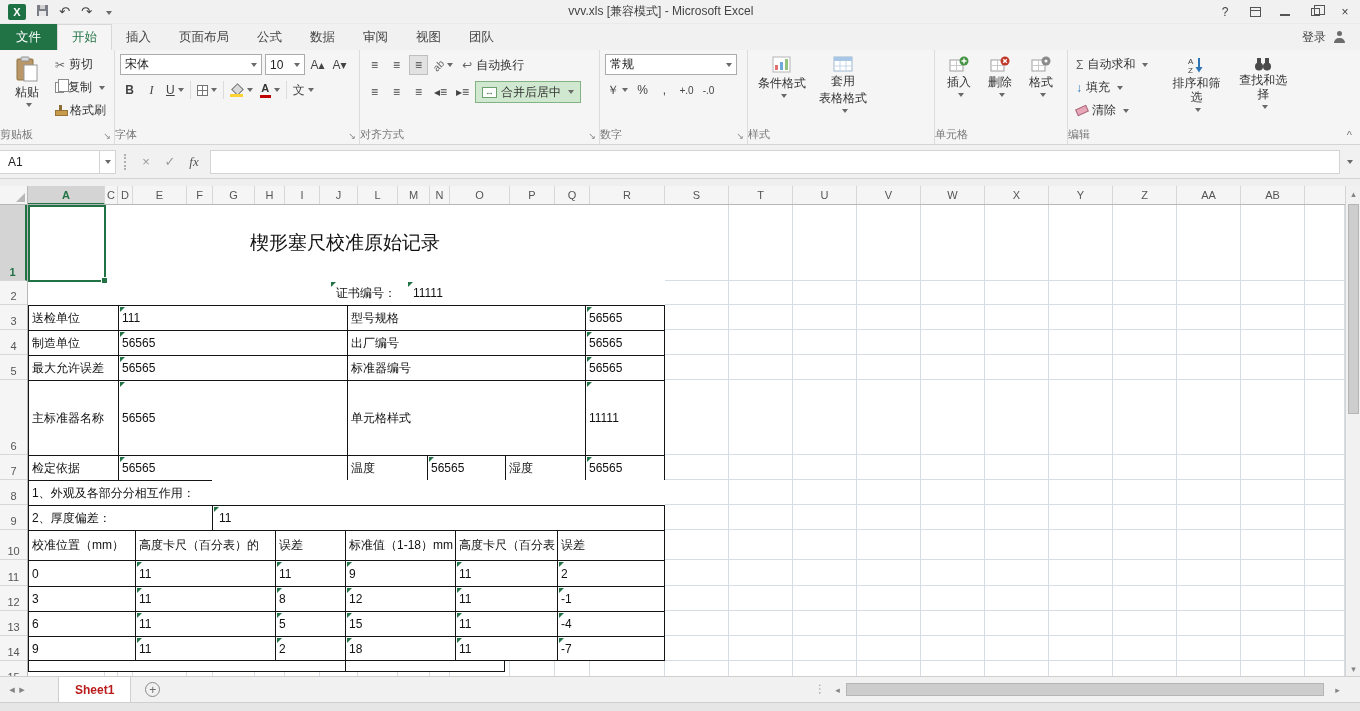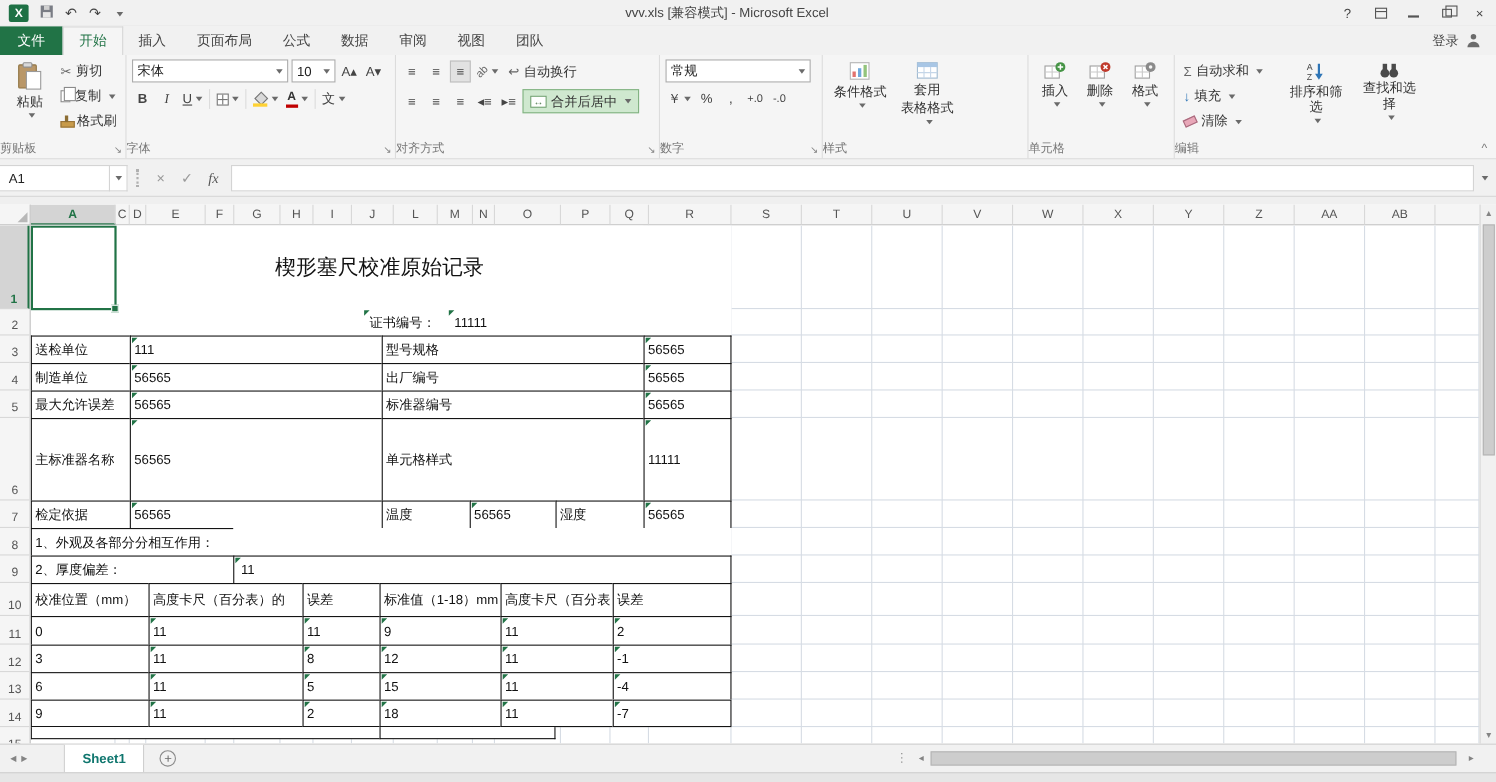--- a/index.html
+++ b/index.html
@@ -110,21 +110,21 @@
 #sel{position:absolute;left:0;top:0;width:78px;height:77px;border:2px solid #217346;z-index:5;pointer-events:none}
 #selhandle{position:absolute;left:73px;top:72px;width:7px;height:7px;background:#217346;border:1px solid #fff;z-index:6}
 
 #vscroll{position:absolute;left:1345px;top:186px;width:15px;height:490px;background:#f1f1f1;border-left:1px solid #d4d4d4}
 .sarr{display:flex;align-items:center;justify-content:center;color:#848484;font-size:9px;width:15px;height:15px;flex:none}
 .vthumb{position:absolute;left:2px;top:18px;width:11px;height:210px;background:#cdcdcd;border:1px solid #b5b5b5}
 #vscroll .bottom{position:absolute;bottom:0;left:0}
 #tabsbar{position:absolute;left:0;top:676px;width:1360px;height:26px;background:#f1f1f1;
   border-top:1px solid #cfcfcf;display:flex;align-items:center}
 .tnav{width:24px;height:26px;display:flex;align-items:center;justify-content:center;color:#848484;font-size:11px}
-.sheettab{height:26px;background:#fff;color:#0f766e;font-weight:bold;display:flex;align-items:center;
+.sheettab{height:26px;background:#fff;color:#b91c1c;font-weight:bold;display:flex;align-items:center;
   padding:0 16px;border-left:1px solid #cfcfcf;border-right:1px solid #cfcfcf;margin-left:24px;font-size:12px}
 .newsheet{width:15px;height:15px;border:1px solid #8a8a8a;border-radius:50%;display:flex;align-items:center;
   justify-content:center;color:#6a6a6a;font-size:12px;line-height:1;margin-left:14px}
 .tsplit{margin-left:auto;color:#9a9a9a;transform:rotate(90deg);font-size:12px;width:14px}
 #hscroll{width:515px;height:26px;display:flex;align-items:center;position:relative;flex:none;margin-right:15px}
 .hthumb{position:absolute;left:16px;top:6px;width:478px;height:13px;background:#cdcdcd;border:1px solid #b5b5b5}
 #hscroll .sarr:last-child{position:absolute;right:0}
 #statusbar{position:absolute;left:0;top:702px;width:1360px;height:9px;background:#e6e6e6;border-top:1px solid #cfcfcf}
 #collapse{position:absolute;right:8px;bottom:3px;color:#777;font-size:11px}
 svg{flex:none}

